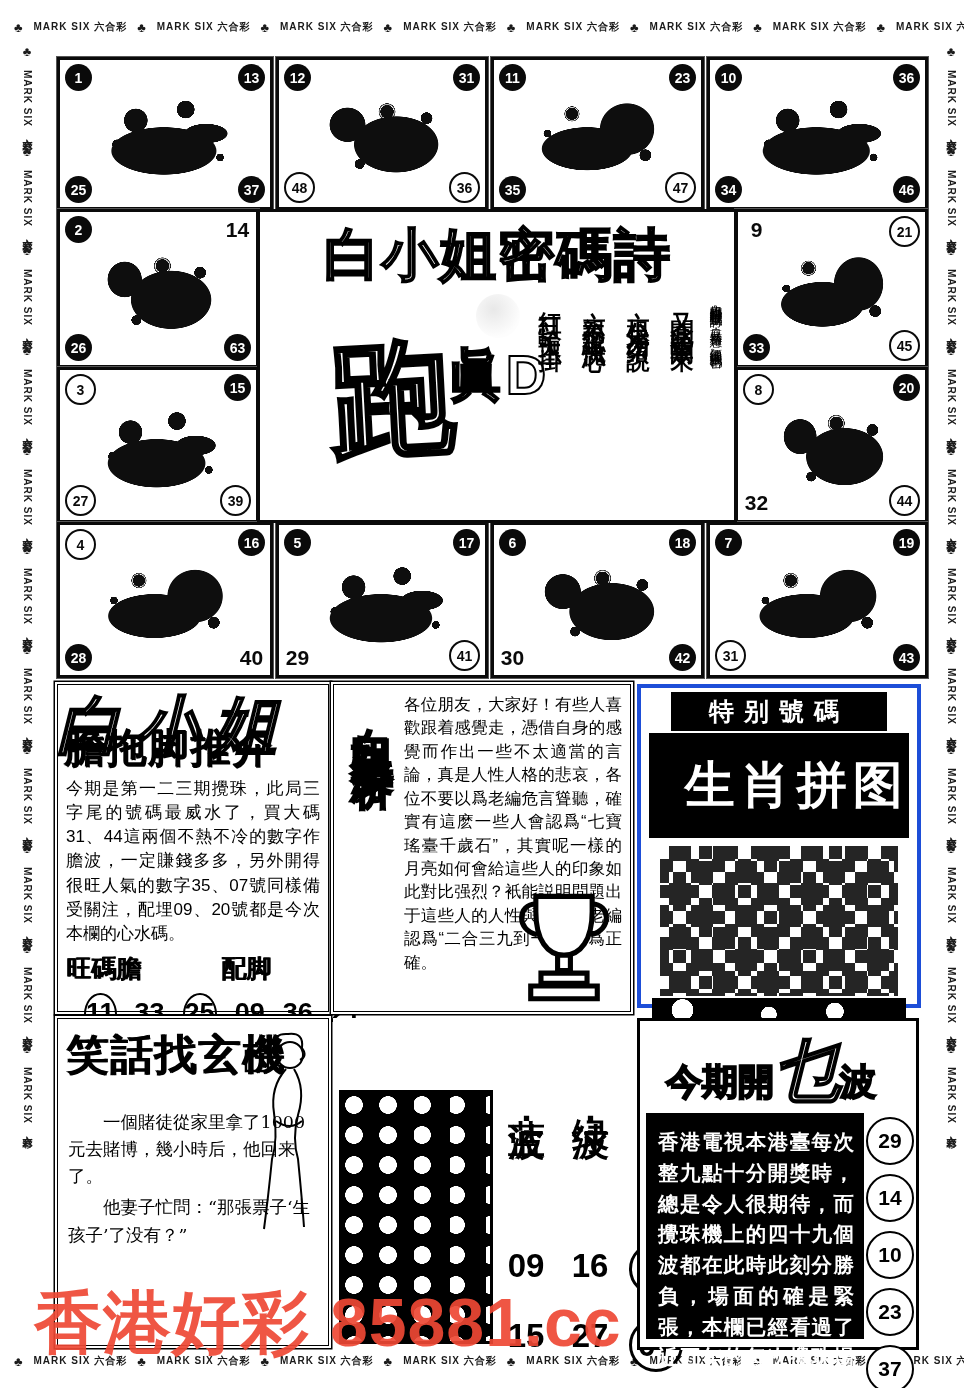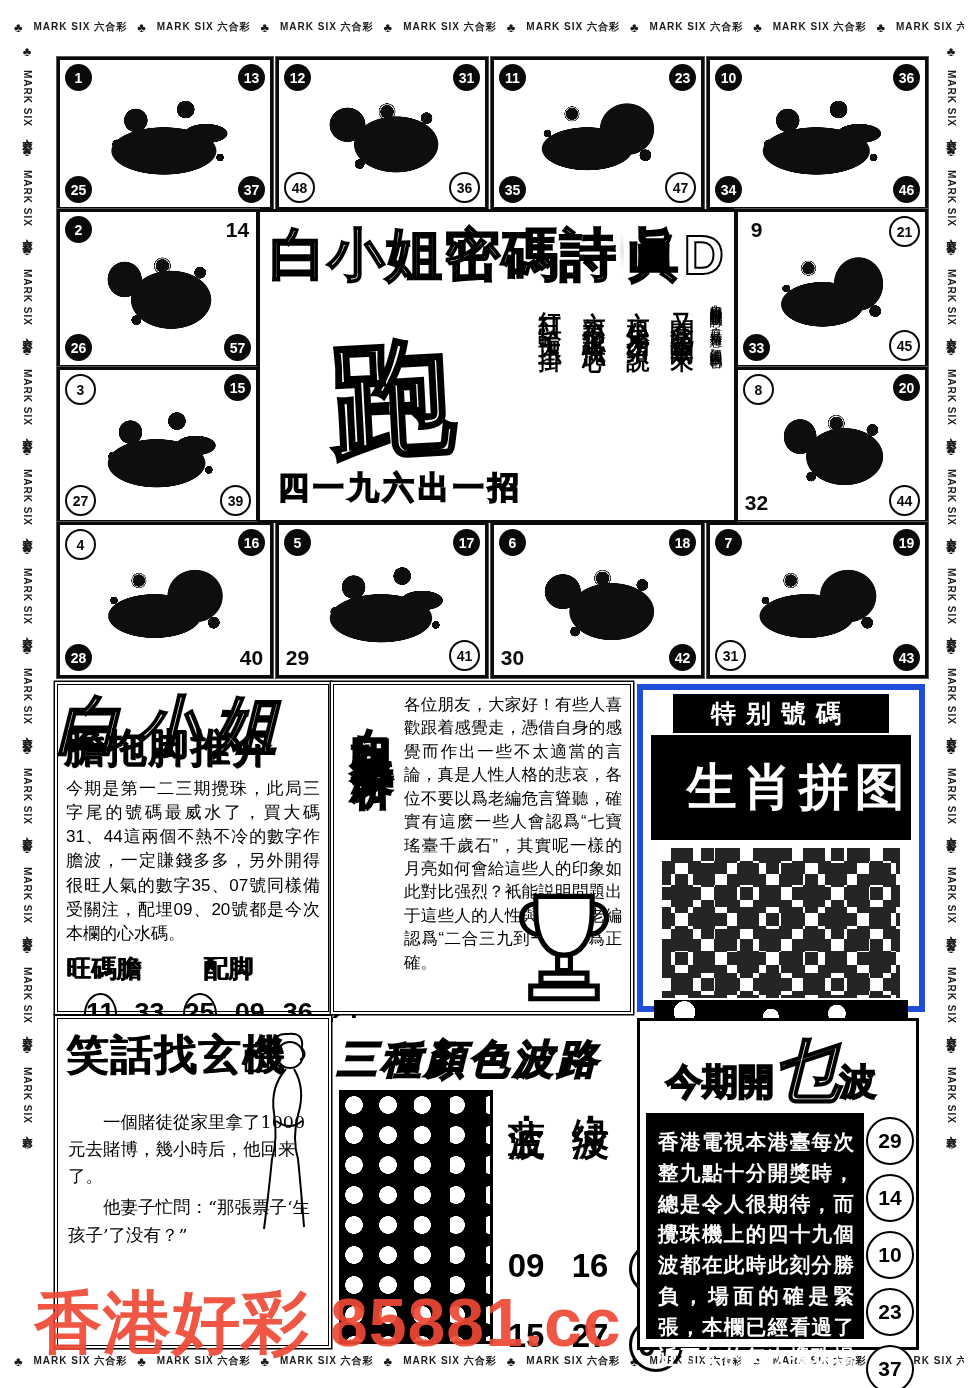--- a/index.html
+++ b/index.html
@@ -38,52 +38,52 @@
   .art.v3{background:
     radial-gradient(ellipse 30% 20% at 42% 64%,#000 98%,transparent 100%),
     radial-gradient(ellipse 18% 24% at 68% 46%,#000 97%,transparent 100%),
     radial-gradient(circle 10px at 32% 32%,#000 60%,#fff 62%,#000 74%,transparent 77%),
     radial-gradient(circle 6px at 80% 70%,#000 97%,transparent 100%),
     radial-gradient(circle 4px at 16% 50%,#000 97%,transparent 100%);}
   
   .poem-panel{position:absolute;background:#fff;border:3px solid #0a0a0a;}
   .outl{color:#fff;-webkit-text-stroke:2px #000;text-shadow:0 0 1px #000;}
   .pp-title{padding:6px 8px 0 10px;font-size:56px;font-weight:900;letter-spacing:2px;
-            white-space:nowrap;display:flex;align-items:center;}
+            white-space:nowrap;display:flex;align-items:center;flex-direction:column;}
   .pp-title .blob{display:inline-block;width:44px;height:44px;border-radius:50%;
             background:radial-gradient(circle at 40% 35%,#e8e8e8,#fdfdfd 70%);margin:0 2px;-webkit-text-stroke:0;}
   .pp-run{position:absolute;left:70px;top:105px;font-size:125px;font-weight:900;
           -webkit-text-stroke:3px #000;color:#fff;transform:rotate(-3deg);font-family:"DejaVu Serif",serif;}
   .pp-hints{position:absolute;left:18px;bottom:10px;font-size:31px;font-weight:900;line-height:1.45;
             color:#fff;-webkit-text-stroke:1.6px #000;font-family:"DejaVu Serif",serif;letter-spacing:4px;white-space:nowrap;}
   .pp-poem{position:absolute;right:10px;top:82px;height:215px;writing-mode:vertical-rl;
            font-family:"DejaVu Serif",serif;}
   .pp-poem .intro{font-size:12.5px;line-height:1.25;letter-spacing:1px;margin-left:10px;height:210px;}
   .pp-poem .pline{font-size:23px;font-weight:700;letter-spacing:6px;margin-left:13px;}
   
   .panel{position:absolute;background:#fff;}
   .dbl{border:1px solid #000;box-shadow:0 0 0 2px #fff,0 0 0 3.5px #000;}
   .dan-head{position:relative;height:86px;margin:2px 4px 0;}
   .dan-bg{position:absolute;left:0;top:-4px;font-size:64px;font-weight:900;letter-spacing:14px;
           color:#fff;-webkit-text-stroke:2px #000;transform:skewX(-14deg);white-space:nowrap;}
   .dan-fg{position:absolute;left:2px;bottom:-2px;font-size:40px;font-weight:900;letter-spacing:2px;
           color:#000;text-shadow:1px 1px 0 #000;white-space:nowrap;}
   .dan-body{padding:4px 8px 0;font-size:17px;line-height:1.42;text-align:justify;}
-  .dan-labels{display:flex;gap:62px;padding:6px 8px 0;font-size:25px;font-weight:900;
+  .dan-labels{display:flex;gap:80px;padding:6px 8px 0;font-size:25px;font-weight:900;
               font-family:"DejaVu Serif",serif;text-shadow:1px 0 0 #000;}
   .dan-nums{display:flex;align-items:center;gap:18px;padding:8px 0 0 26px;font-size:27px;font-weight:700;}
   .chip{display:inline-flex;width:38px;height:38px;align-items:center;justify-content:center;}
   .chip.circled{border:2.5px solid #000;border-radius:50%;}
   .sebo{display:flex;}
   .sebo-title{width:62px;writing-mode:vertical-rl;text-orientation:upright;font-size:42px;font-weight:900;
               color:#fff;-webkit-text-stroke:2px #000;padding:10px 2px 0 4px;letter-spacing:8px;font-family:"DejaVu Serif",serif;}
   .sebo-body{flex:1;padding:8px 8px 0 2px;font-size:16.5px;line-height:1.42;text-align:justify;position:relative;}
   .trophy{position:absolute;right:2px;bottom:2px;width:128px;height:128px;}
   
-  .puzzle{border:6px solid #1d4ed8;}
+  .puzzle{border:4px solid #1d4ed8;}
   .pz-band{margin:4px auto 0;width:78%;background:#000;color:#fff;text-align:center;
            font-size:25px;font-weight:900;letter-spacing:10px;padding:3px 0;}
   .pz-title{margin:2px auto 0;width:94%;background:#000;color:#fff;text-align:right;
             font-size:50px;font-weight:900;letter-spacing:6px;padding:19px 0;}
   .pz-img{margin:8px auto 0;width:86%;height:150px;background-color:#fff;
      background-image:repeating-conic-gradient(#000 0% 25%,transparent 0% 50%),
                       repeating-conic-gradient(#000 0% 25%,transparent 0% 50%);
      background-size:26px 26px,44px 44px;background-position:0 0,9px 15px;opacity:.85;}
   .pz-bar{margin:2px auto 0;width:92%;height:30px;background:
      radial-gradient(circle 11px at 12% 40%,#fff 97%,transparent 100%),
@@ -238,21 +238,21 @@
         <div class="badge tl solid">10</div>
         <div class="badge tr solid">36</div>
         <div class="badge bl solid">34</div>
         <div class="badge br solid">46</div>
       </div>
       <div class="zbox" style="left: 57px; top: 209px; width: 196px; height: 153px;">
         <div class="art v2"></div>
         <div class="badge tl solid">2</div>
         <div class="badge tr plain">14</div>
         <div class="badge bl solid">26</div>
-        <div class="badge br solid">57</div>
+        <div class="badge br solid">63</div>
       </div>
       <div class="zbox" style="left: 735px; top: 209px; width: 187px; height: 153px;">
         <div class="art v3"></div>
         <div class="badge tl plain">9</div>
         <div class="badge tr outline">21</div>
         <div class="badge bl solid">33</div>
         <div class="badge br outline">45</div>
       </div>
       <div class="zbox" style="left: 57px; top: 367px; width: 196px; height: 150px;">
         <div class="art v1"></div>
@@ -299,21 +299,20 @@
     </div>
 
   <div class="poem-panel" style="left:257px;top:209px;width:474px;height:308px;">
     <div class="pp-title">
       <span class="outl">白小姐密碼詩</span>
       <span class="blob"></span>
       <span class="outl">眞D</span>
     </div>
     <div class="pp-run">跑</div>
     <div class="pp-hints">
-      <div>四一九六出一招</div>
     </div>
     <div class="pp-poem">
       <div class="intro">白小姐特别奉献神童献碼詩，只要精透诗意，便從圖中找到密碼。</div>
       <div class="pline">又聞此語重闡來</div>
       <div class="pline">六根未净勿須説</div>
       <div class="pline">六親不認無愧心</div>
       <div class="pline">紅日一輪天上掛</div>
     </div>
   </div>
 
@@ -366,21 +365,20 @@
       <path d="M66 44 q12 20 4 46 q-6 24 0 44 q4 40 6 68" fill="none" stroke="#000" stroke-width="2"></path>
       <path d="M48 96 q14 10 26 0" fill="none" stroke="#000" stroke-width="2"></path>
     </svg>
     <div class="joke-body">
       <p>一個賭徒從家里拿了1000元去賭博，幾小時后，他回来了。</p>
       <p>他妻子忙問：“那張票子‘生孩子’了没有？”</p>
     </div>
   </div>
 
   <div class="panel" style="left:333px;top:1018px;width:296px;height:326px;">
-    <div class="wave-title">三種顏色波路</div>
     <div class="machine"></div>
     <div class="wave-cols">
       <div class="wave-col">
         <div class="wave-label">蓝波：</div>
         <div class="wave-num">09</div>
         <div class="wave-num">15</div>
       </div>
       <div class="wave-col">
         <div class="wave-label">绿波：</div>
         <div class="wave-num">16</div>

